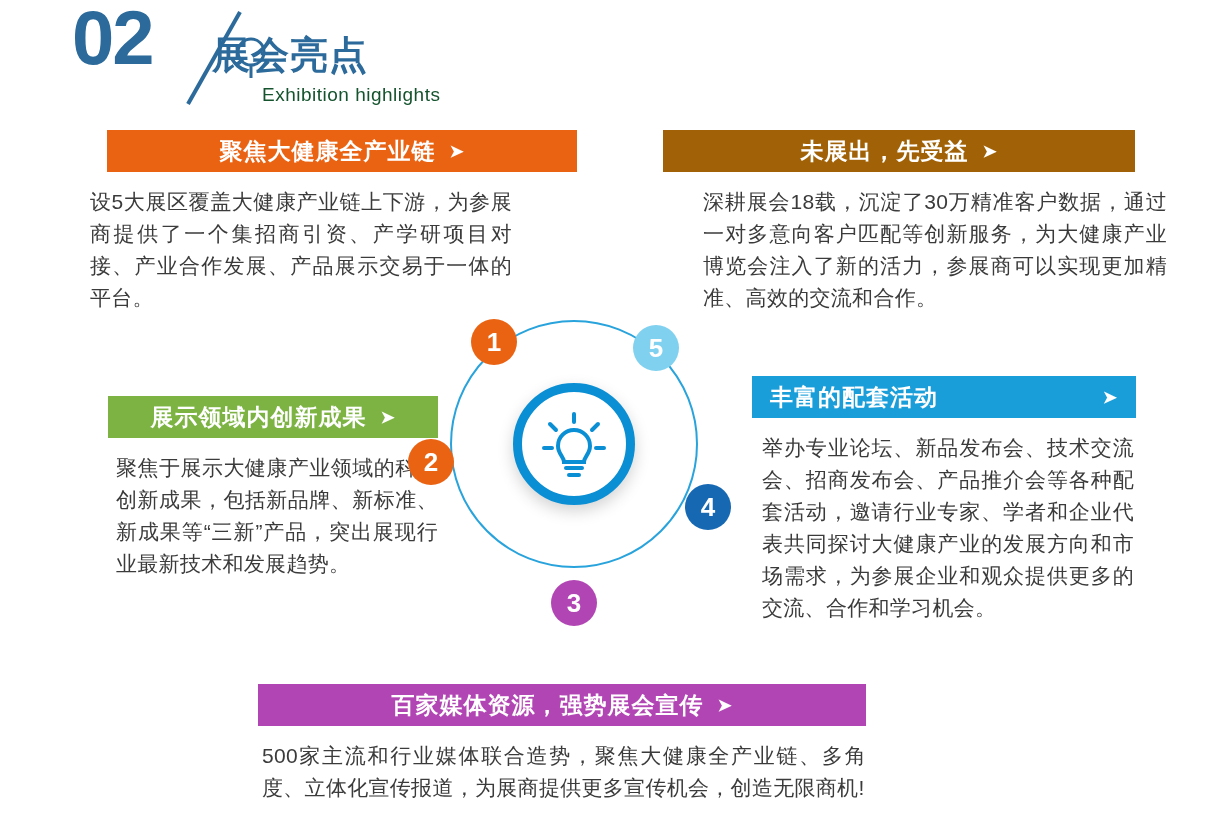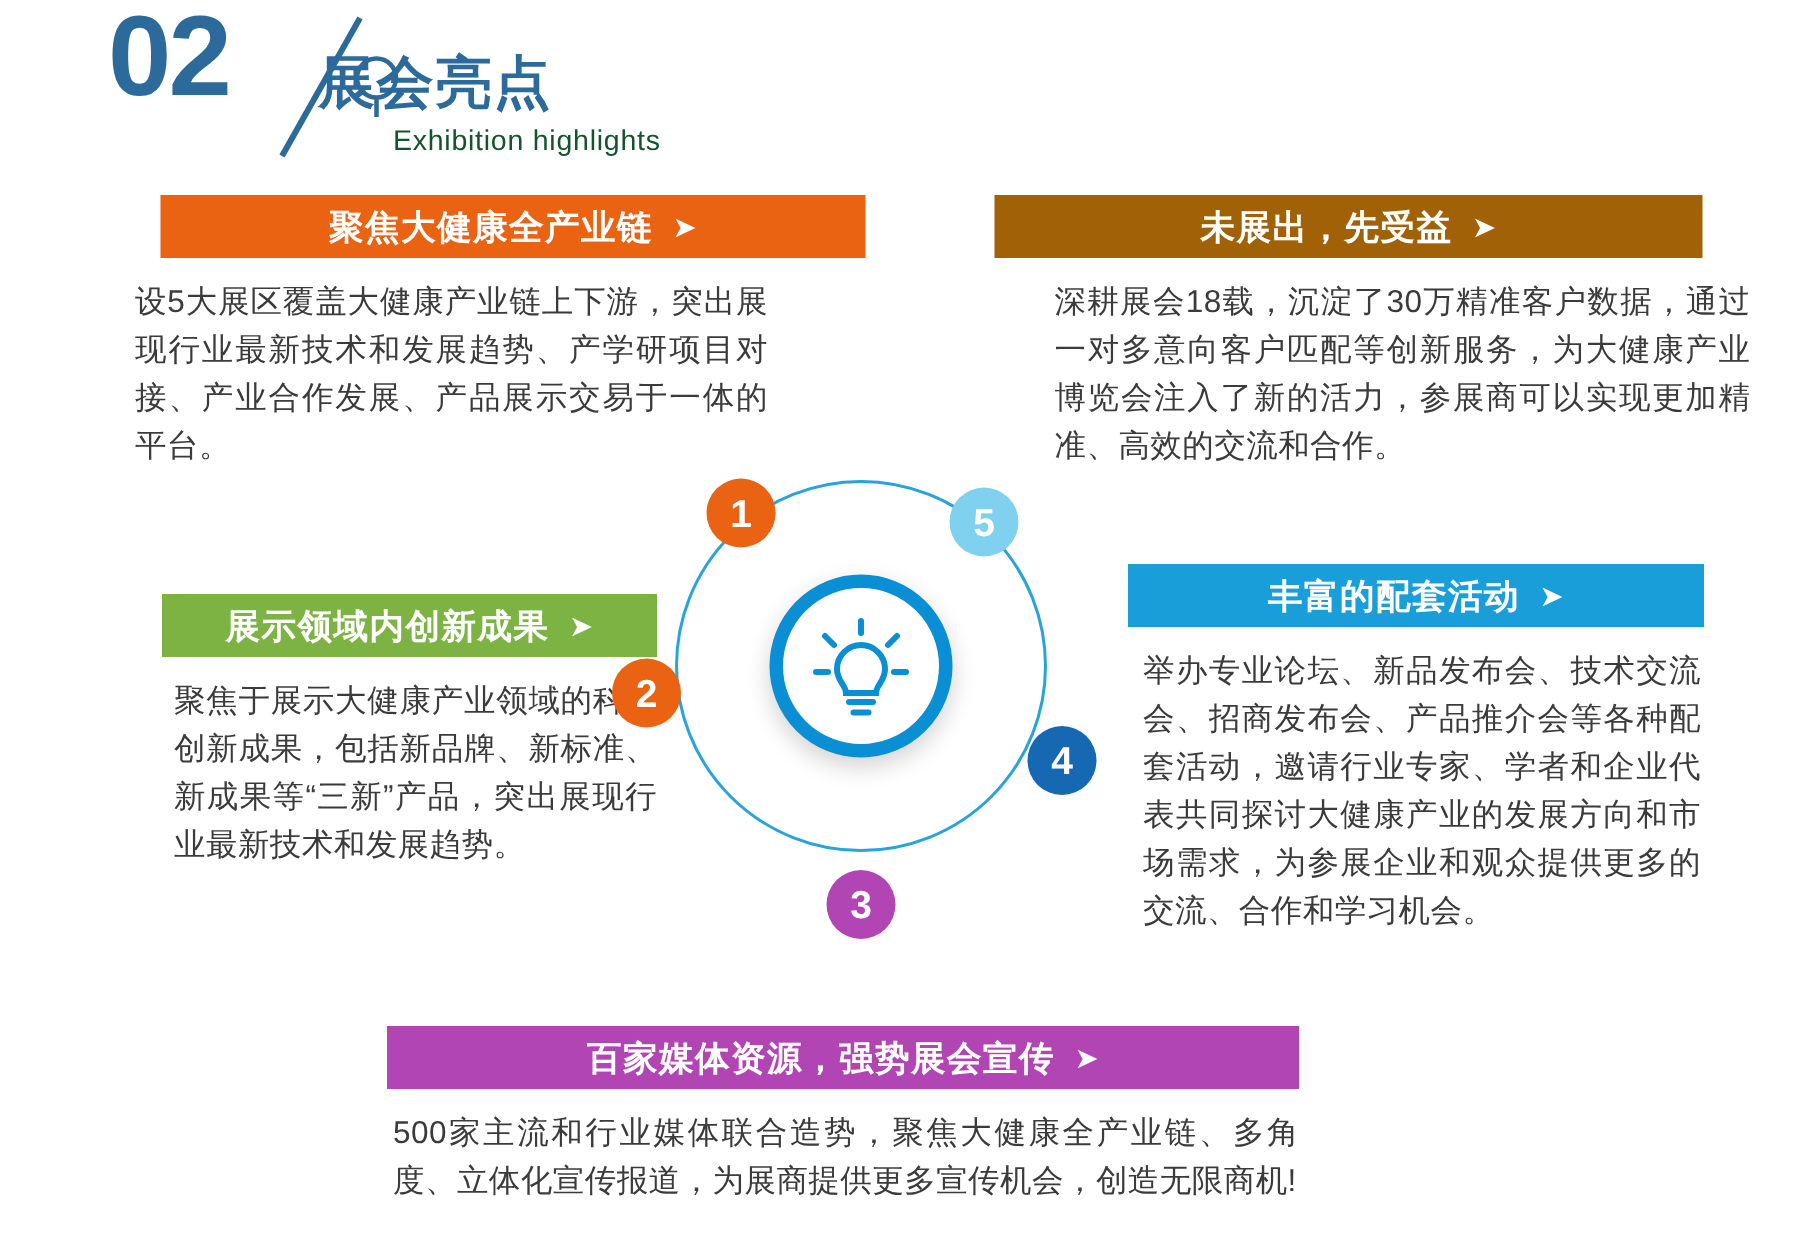--- a/index.html
+++ b/index.html
@@ -104,21 +104,21 @@
 
   #panel-2 { left: 663px; top: 130px;  width: 472px; }
   #panel-2 .panel-bar { background: #a16207; width: 472px; }
   #panel-2 .panel-body { padding-left: 8px; width: 472px; box-sizing: border-box; margin-left: 32px; }
 
   #panel-3 { left: 78px;  top: 396px;  width: 330px; margin-left: 30px; }
   #panel-3 .panel-bar { background: #7cb342; width: 330px; }
   #panel-3 .panel-body { padding-left: 8px; width: 330px; box-sizing: border-box; }
 
   #panel-4 { left: 752px; top: 376px;  width: 384px; }
-  #panel-4 .panel-bar { background: #1a9ed9; width: 384px; }
+  #panel-4 .panel-bar { background: #1a9ed9; width: 384px; justify-content: space-between; }
   #panel-4 .panel-body { padding-left: 10px; width: 382px; box-sizing: border-box; }
 
   #panel-5 { left: 258px; top: 684px;  width: 608px; }
   #panel-5 .panel-bar { background: #b245b4; width: 608px; align-items: center; }
   #panel-5 .panel-body { padding-left: 4px; width: 608px; box-sizing: border-box; }
 
   
   .center-graphic {
     position: absolute;
     left: 400px;
@@ -178,21 +178,21 @@
   </svg>
   <div class="header-title">展会亮点</div>
   <div class="header-sub">Exhibition highlights</div>
 </div>
 
 <div class="panel" id="panel-1">
   <div class="panel-bar">
     <span>聚焦大健康全产业链</span>
     <span class="arrow">➤</span>
   </div>
-  <div class="panel-body">设5大展区覆盖大健康产业链上下游，突出展现行业最新技术和发展趋势、产学研项目对接、产业合作发展、产品展示交易于一体的平台。</div>
+  <div class="panel-body">设5大展区覆盖大健康产业链上下游，为参展商提供了一个集招商引资、产学研项目对接、产业合作发展、产品展示交易于一体的平台。</div>
 </div>
 
 <div class="panel" id="panel-2">
   <div class="panel-bar">
     <span>未展出，先受益</span>
     <span class="arrow">➤</span>
   </div>
   <div class="panel-body">深耕展会18载，沉淀了30万精准客户数据，通过一对多意向客户匹配等创新服务，为大健康产业博览会注入了新的活力，参展商可以实现更加精准、高效的交流和合作。</div>
 </div>
 

